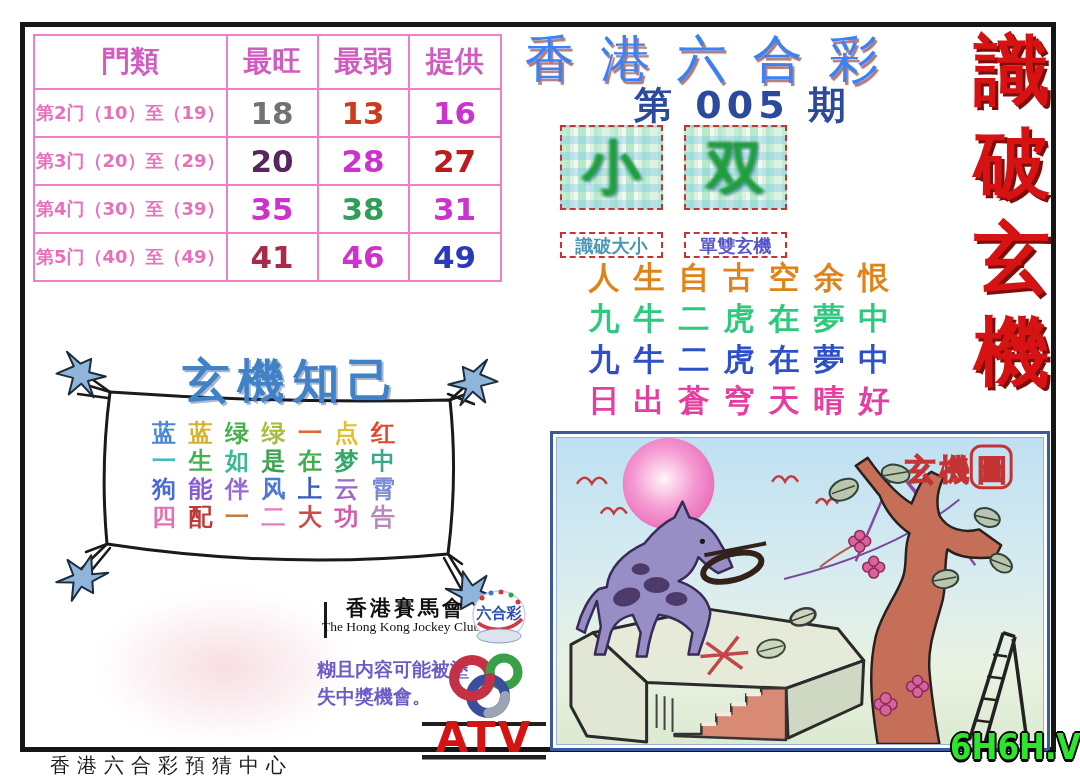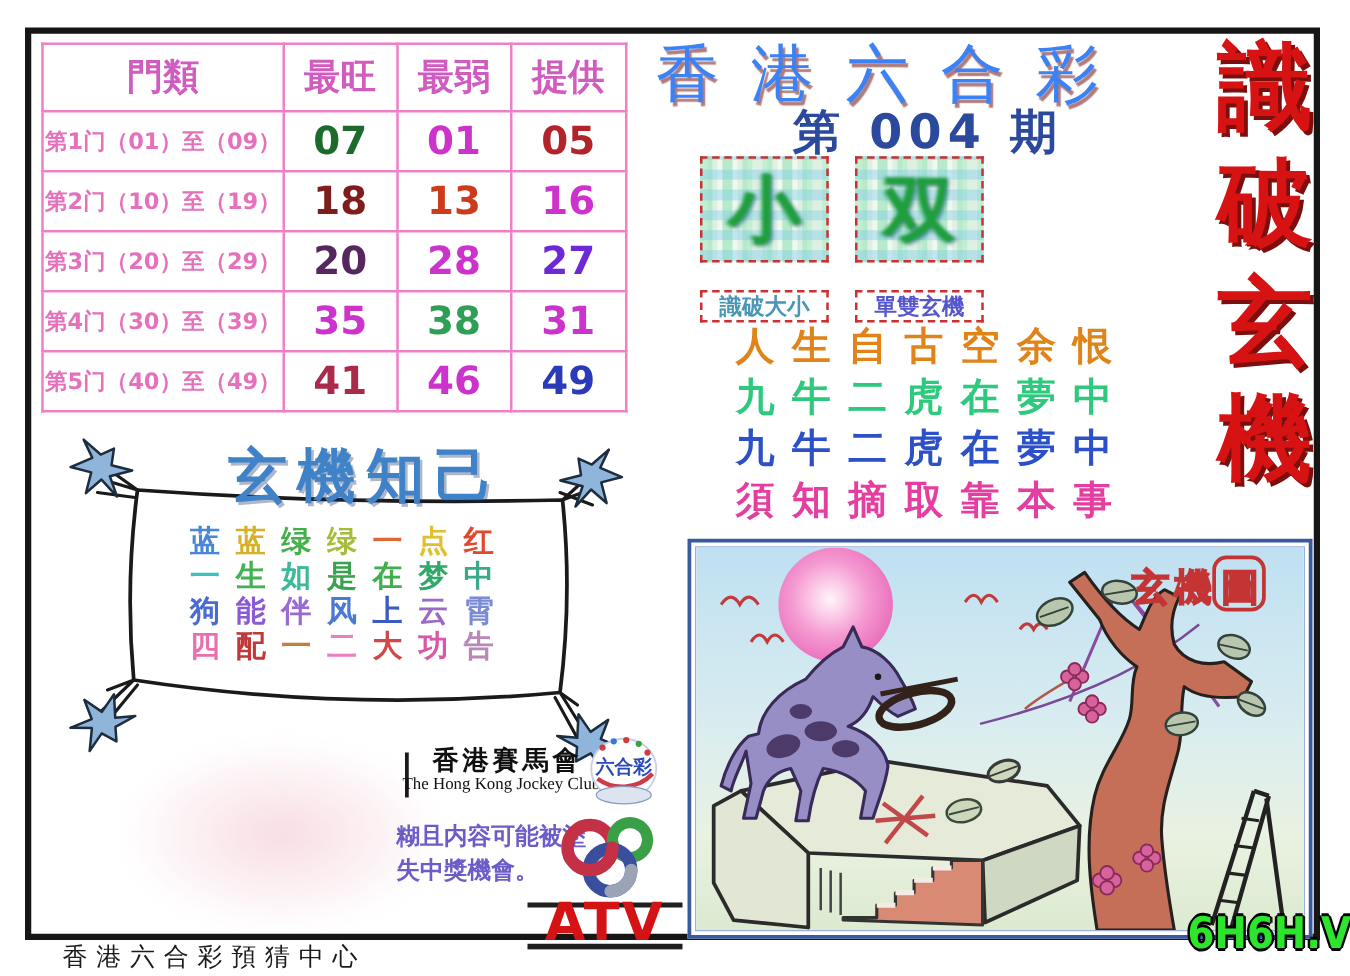--- a/index.html
+++ b/index.html
@@ -104,75 +104,69 @@
     <thead>
       <tr>
         <th>門類</th>
         <th>最旺</th>
         <th>最弱</th>
         <th>提供</th>
       </tr>
     </thead>
     <tbody>
         <tr>
-          <td class="lbl">第1门（01）至（09）</td>
-          <td class="num" style="color: rgb(28, 107, 45);">07</td>
-          <td class="num" style="color: rgb(204, 51, 204);">01</td>
-          <td class="num" style="color: rgb(179, 35, 42);">05</td>
-        </tr>
-        <tr>
           <td class="lbl">第2门（10）至（19）</td>
-          <td class="num" style="color: #7f1d1d;">18</td>
+          <td class="num" style="color: #737373;">18</td>
           <td class="num" style="color: rgb(204, 59, 27);">13</td>
           <td class="num" style="color: rgb(204, 51, 204);">16</td>
         </tr>
         <tr>
           <td class="lbl">第3门（20）至（29）</td>
           <td class="num" style="color: rgb(86, 38, 94);">20</td>
           <td class="num" style="color: rgb(204, 51, 204);">28</td>
-          <td class="num" style="color: #6d28d9;">27</td>
+          <td class="num" style="color: #b91c1c;">27</td>
         </tr>
         <tr>
           <td class="lbl">第4门（30）至（39）</td>
           <td class="num" style="color: rgb(204, 51, 204);">35</td>
           <td class="num" style="color: rgb(47, 158, 86);">38</td>
           <td class="num" style="color: rgb(204, 51, 204);">31</td>
         </tr>
         <tr>
           <td class="lbl">第5门（40）至（49）</td>
           <td class="num" style="color: rgb(170, 42, 74);">41</td>
           <td class="num" style="color: rgb(204, 51, 204);">46</td>
           <td class="num" style="color: rgb(42, 58, 184);">49</td>
         </tr>
       </tbody>
   </table>
 
   <div id="masthead-title" class="abs">香港六合彩</div>
-  <div id="masthead-issue" class="abs">第 004 期</div>
+  <div id="masthead-issue" class="abs">第 005 期</div>
 
   <div id="hint-blocks" class="abs">
       <div class="block">
         <div class="block-top mosaic">
           <span class="mchar">小</span>
         </div>
         <div class="block-label" style="color: rgb(74, 150, 180);">識破大小</div>
       </div>
       <div class="block">
         <div class="block-top mosaic">
           <span class="mchar">双</span>
         </div>
         <div class="block-label" style="color: rgb(85, 85, 204);">單雙玄機</div>
       </div>
     </div>
 
   <div id="poem" class="abs">
       <div class="poem-line" style="color: rgb(224, 132, 26);">人生自古空余恨</div>
       <div class="poem-line" style="color: rgb(45, 201, 125);">九牛二虎在夢中</div>
       <div class="poem-line" style="color: rgb(44, 80, 200);">九牛二虎在夢中</div>
-      <div class="poem-line" style="color: rgb(228, 63, 160);">須知摘取靠本事</div>
+      <div class="poem-line" style="color: rgb(228, 63, 160);">日出蒼穹天晴好</div>
     </div>
 
   <div id="side-title" class="abs">
       <div class="side-char" style="color: rgb(214, 18, 18);">識</div>
       <div class="side-char" style="color: rgb(214, 18, 18);">破</div>
       <div class="side-char" style="color: rgb(214, 18, 18);">玄</div>
       <div class="side-char" style="color: rgb(214, 18, 18);">機</div>
     </div>
 
   <svg id="banner-svg" class="abs" width="475" height="288" viewBox="0 0 475 288">

